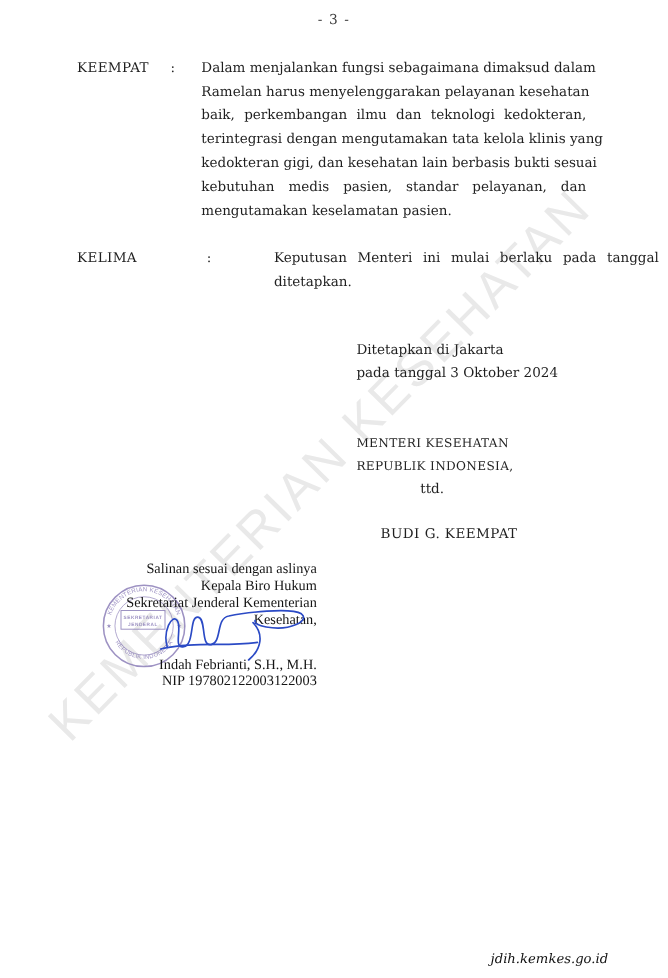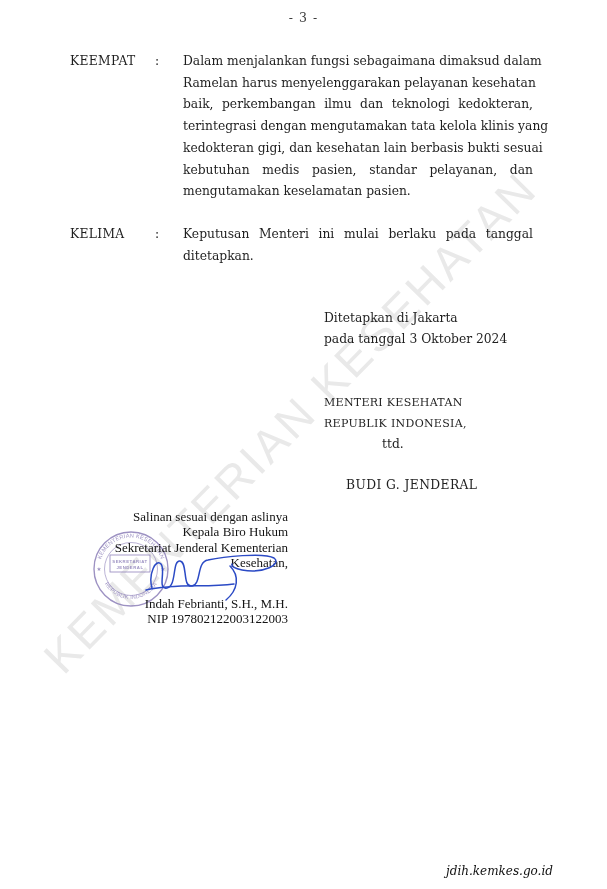--- a/index.html
+++ b/index.html
@@ -20,21 +20,21 @@
     position:absolute; left:0; top:10px; width:100%; text-align:center;
     font-size:12.5px; color:#3d3d3d; letter-spacing:1px; z-index:2;
   }
   
   .clause {
     position:absolute; left:70px; width:463px; z-index:2;
     display:grid; grid-template-columns:85px 28px 350px;
     font-size:12.3px; line-height:21.7px;
   }
   .clause-keempat { top:51px; }
-  .clause-kelima  { top:224px; }
+  .clause-kelima  { top:224px;gap:33px; }
   .clabel { letter-spacing:0.3px; }
   .csep { }
   .cbody { }
   .jline { text-align:justify; text-align-last:justify; text-justify:inter-word; white-space:nowrap; }
   .cbody .jline:last-child { text-align-last:left; }
   
   .enact   { position:absolute; left:324px; top:308px; font-size:12.3px; line-height:20.8px; z-index:2; }
   .office  { position:absolute; left:324px; top:393px; font-size:11px; line-height:20.8px; letter-spacing:0.3px; z-index:2; }
   .ttd     { position:absolute; left:382px; top:437px; font-size:12.3px; z-index:2; }
   .signatory { position:absolute; left:346px; top:478px; font-size:12.3px; letter-spacing:0.4px; z-index:2; }
@@ -92,21 +92,21 @@
     <div>pada tanggal 3 Oktober 2024</div>
   </div>
 
   <div class="office">
     <div>MENTERI KESEHATAN</div>
     <div>REPUBLIK INDONESIA,</div>
   </div>
 
   <div class="ttd">ttd.</div>
 
-  <div class="signatory">BUDI G. JENDERAL</div>
+  <div class="signatory">BUDI G. KEEMPAT</div>
 
   <div class="cert">
     <div>Salinan sesuai dengan aslinya</div>
     <div>Kepala Biro Hukum</div>
     <div>Sekretariat Jenderal Kementerian Kesehatan,</div>
     <div class="sig-space"></div>
     <div>Indah Febrianti, S.H., M.H.</div>
     <div>NIP 197802122003122003</div>
   </div>
 

